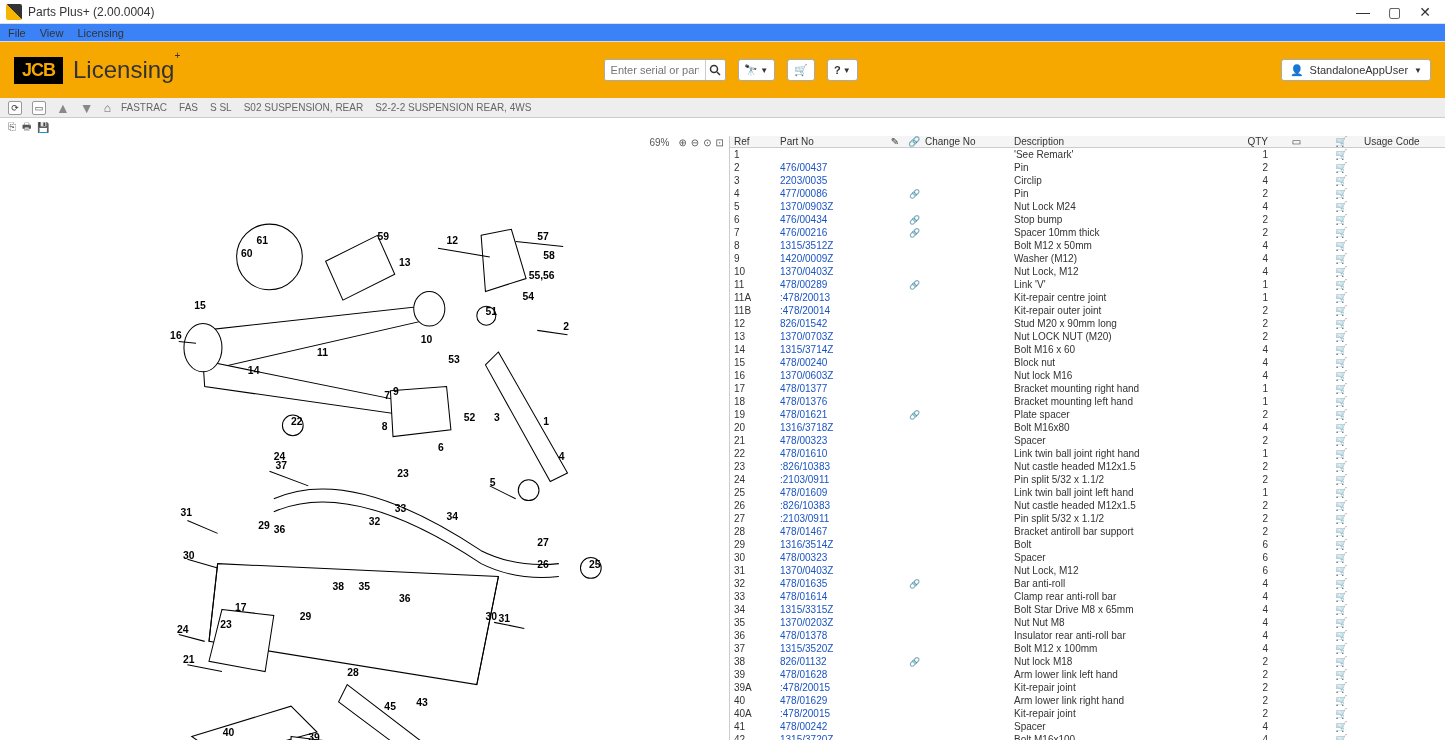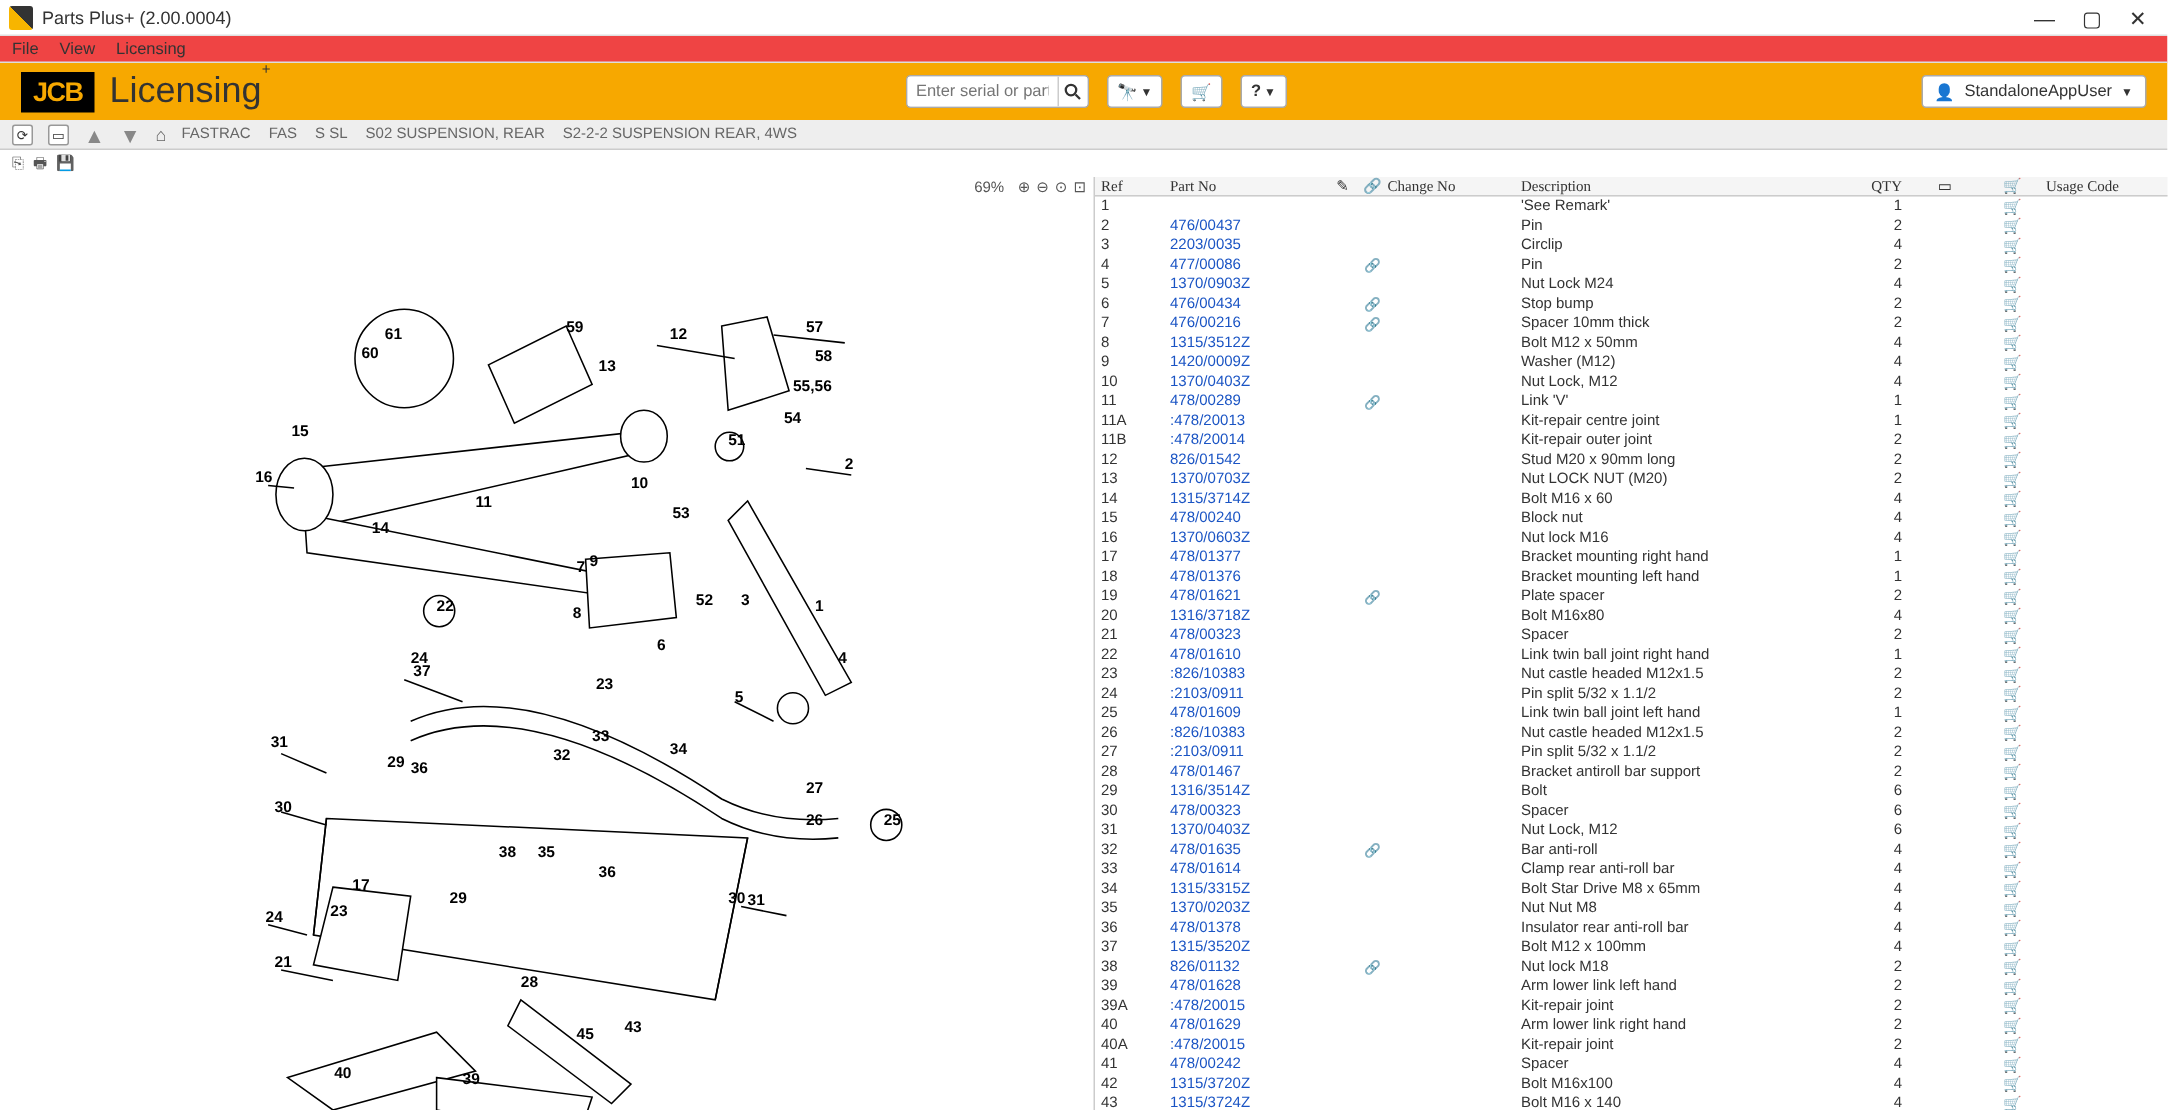--- a/index.html
+++ b/index.html
@@ -1,23 +1,23 @@
 <!DOCTYPE html>
 <html><head>
 <meta charset="utf-8">
 <style>
 * { box-sizing: border-box; margin: 0; padding: 0; }
 body { font-family: Arial, sans-serif; font-size: 11px; color: #333; background: #fff; overflow: hidden; }
 .titlebar { height: 24px; display: flex; align-items: center; padding: 0 6px; background: #fff; border-bottom: 1px solid #e0e0e0; }
 .titlebar-icon { width: 16px; height: 16px; background: linear-gradient(45deg,#f7b500,#f7b500 50%,#333 50%); border-radius: 2px; margin-right: 6px; }
 .titlebar-title { font-size: 12px; color: #333; flex: 1; }
 .win-controls { display: flex; gap: 18px; align-items: center; font-size: 14px; color: #333; padding-right: 8px; }
-.menubar { height: 18px; display: flex; align-items: center; gap: 14px; padding: 0 8px; font-size: 11px; background: #ef4444; border-bottom: 1px solid #ddd; }
+.menubar { height: 18px; display: flex; align-items: center; gap: 14px; padding: 0 8px; font-size: 11px; background: #3b82f6; border-bottom: 1px solid #ddd; }
 .menubar span { cursor: pointer; }
-.header-orange { background: #f7a800; height: 38px; display: flex; align-items: center; padding: 0 14px; }
+.header-orange { background: #f7a800; height: 56px; display: flex; align-items: center; padding: 0 14px; }
 .logo-box { display: flex; align-items: center; }
 .jcb-logo { background: #000; color: #f7a800; font-weight: 900; font-size: 18px; padding: 3px 8px; letter-spacing: -1px; margin-right: 10px; }
 .partsplus { font-size: 24px; color: #333; font-weight: 400; position: relative; }
 .partsplus sup { font-size: 10px; position: relative; top: -10px; }
 .header-center { flex: 1; display: flex; justify-content: center; gap: 12px; align-items: center; }
 .search-wrap { display: flex; align-items: center; background: #fff; border: 1px solid #aaa; border-radius: 3px; height: 22px; overflow: hidden; }
 .search-wrap input { border: none; outline: none; padding: 0 6px; width: 100px; font-size: 11px; height: 20px; }
 .search-wrap .sbtn { width: 20px; height: 20px; display: flex; align-items: center; justify-content: center; background: #fff; border-left: 1px solid #ccc; cursor: pointer; }
 .hdr-btn { display: flex; align-items: center; gap: 2px; background: #fff; border: 1px solid #aaa; border-radius: 3px; height: 22px; padding: 0 6px; cursor: pointer; color: #333; font-weight: bold; }
 .user-box { background: #fff; border: 1px solid #aaa; border-radius: 3px; height: 22px; display: flex; align-items: center; padding: 0 8px; gap: 6px; font-size: 11px; color: #333; cursor: pointer; }
@@ -27,21 +27,21 @@
 .breadcrumb span { cursor: pointer; }
 .toolbar3 { height: 18px; display: flex; align-items: center; padding: 0 8px; gap: 6px; font-size: 10px; }
 .tb3-icon { cursor: pointer; color: #555; }
 .content { display: flex; height: calc(740px - 24px - 18px - 38px - 20px - 18px); }
 .diagram-pane { flex: 1; position: relative; border-right: 1px solid #ccc; }
 .diagram-controls { position: absolute; top: 0; right: 4px; display: flex; align-items: center; gap: 2px; font-size: 10px; color: #555; }
 .zoom-pct { margin-right: 6px; text-align: center; }
 .diagram-controls .zbtn { cursor: pointer; padding: 1px; }
 .diagram-svg { width: 100%; height: 100%; }
 .table-pane { width: 715px; overflow-y: auto; display: flex; flex-direction: column; }
-.thead { display: flex; background: #f5f5f5; border-bottom: 1px solid #ccc; height: 18px; align-items: center; font-size: 10px; color: #333; position: sticky; top: 0; font-family: Liberation Serif, serif; }
+.thead { display: flex; background: #f5f5f5; border-bottom: 1px solid #ccc; height: 18px; align-items: center; font-size: 10px; color: #333; position: sticky; top: 0; }
 .col-ref { width: 50px; padding-left: 4px; }
 .col-partno { width: 105px; }
 .col-ico1 { width: 20px; text-align:center; }
 .col-ico2 { width: 20px; text-align:center; }
 .col-change { width: 75px; }
 .col-desc { width: 215px; margin-left: 14px; }
 .col-qty { width: 45px; text-align: right; padding-right: 6px; }
 .col-icon3 { width: 45px; text-align: center; }
 .col-cart { width: 45px; text-align: center; }
 .col-usage { width: 80px; text-align: left; padding-right: 6px; }

